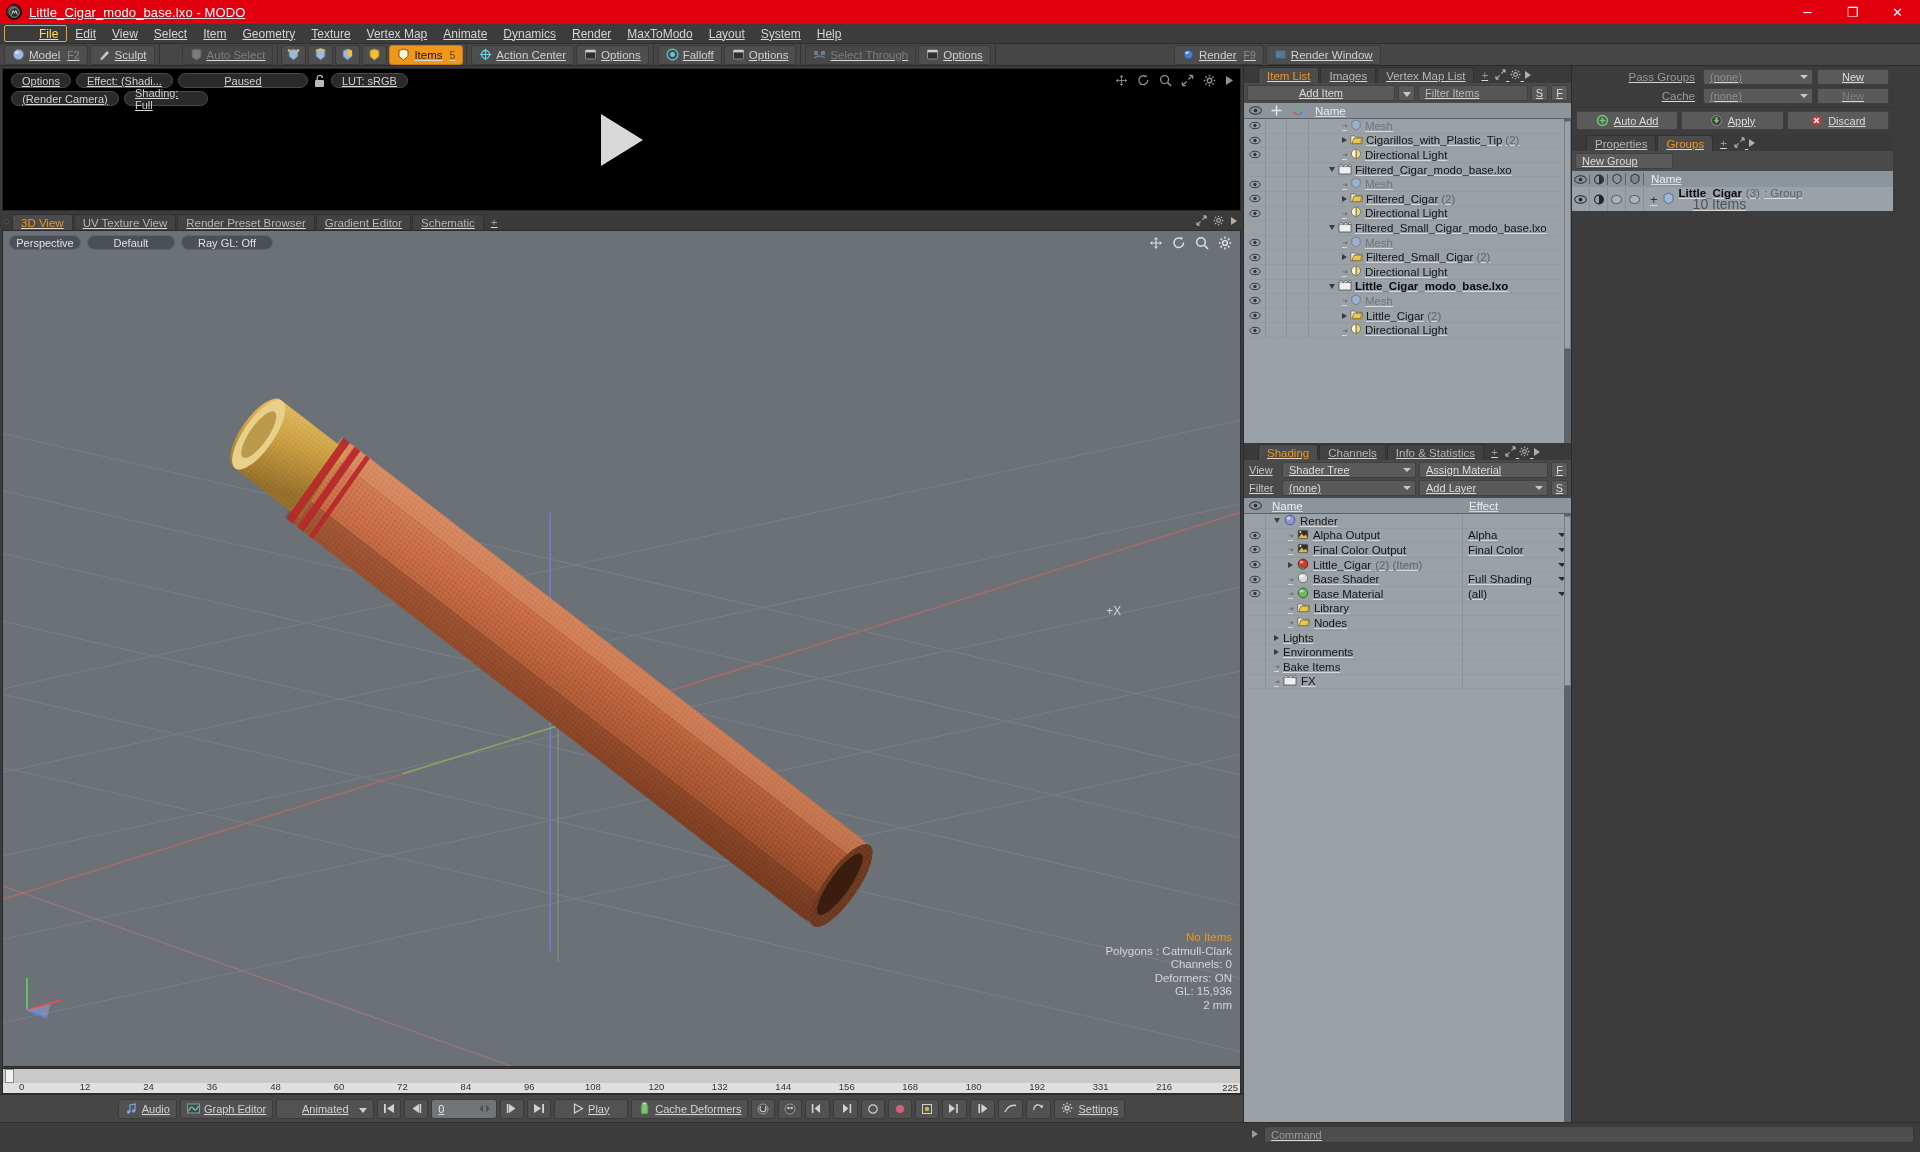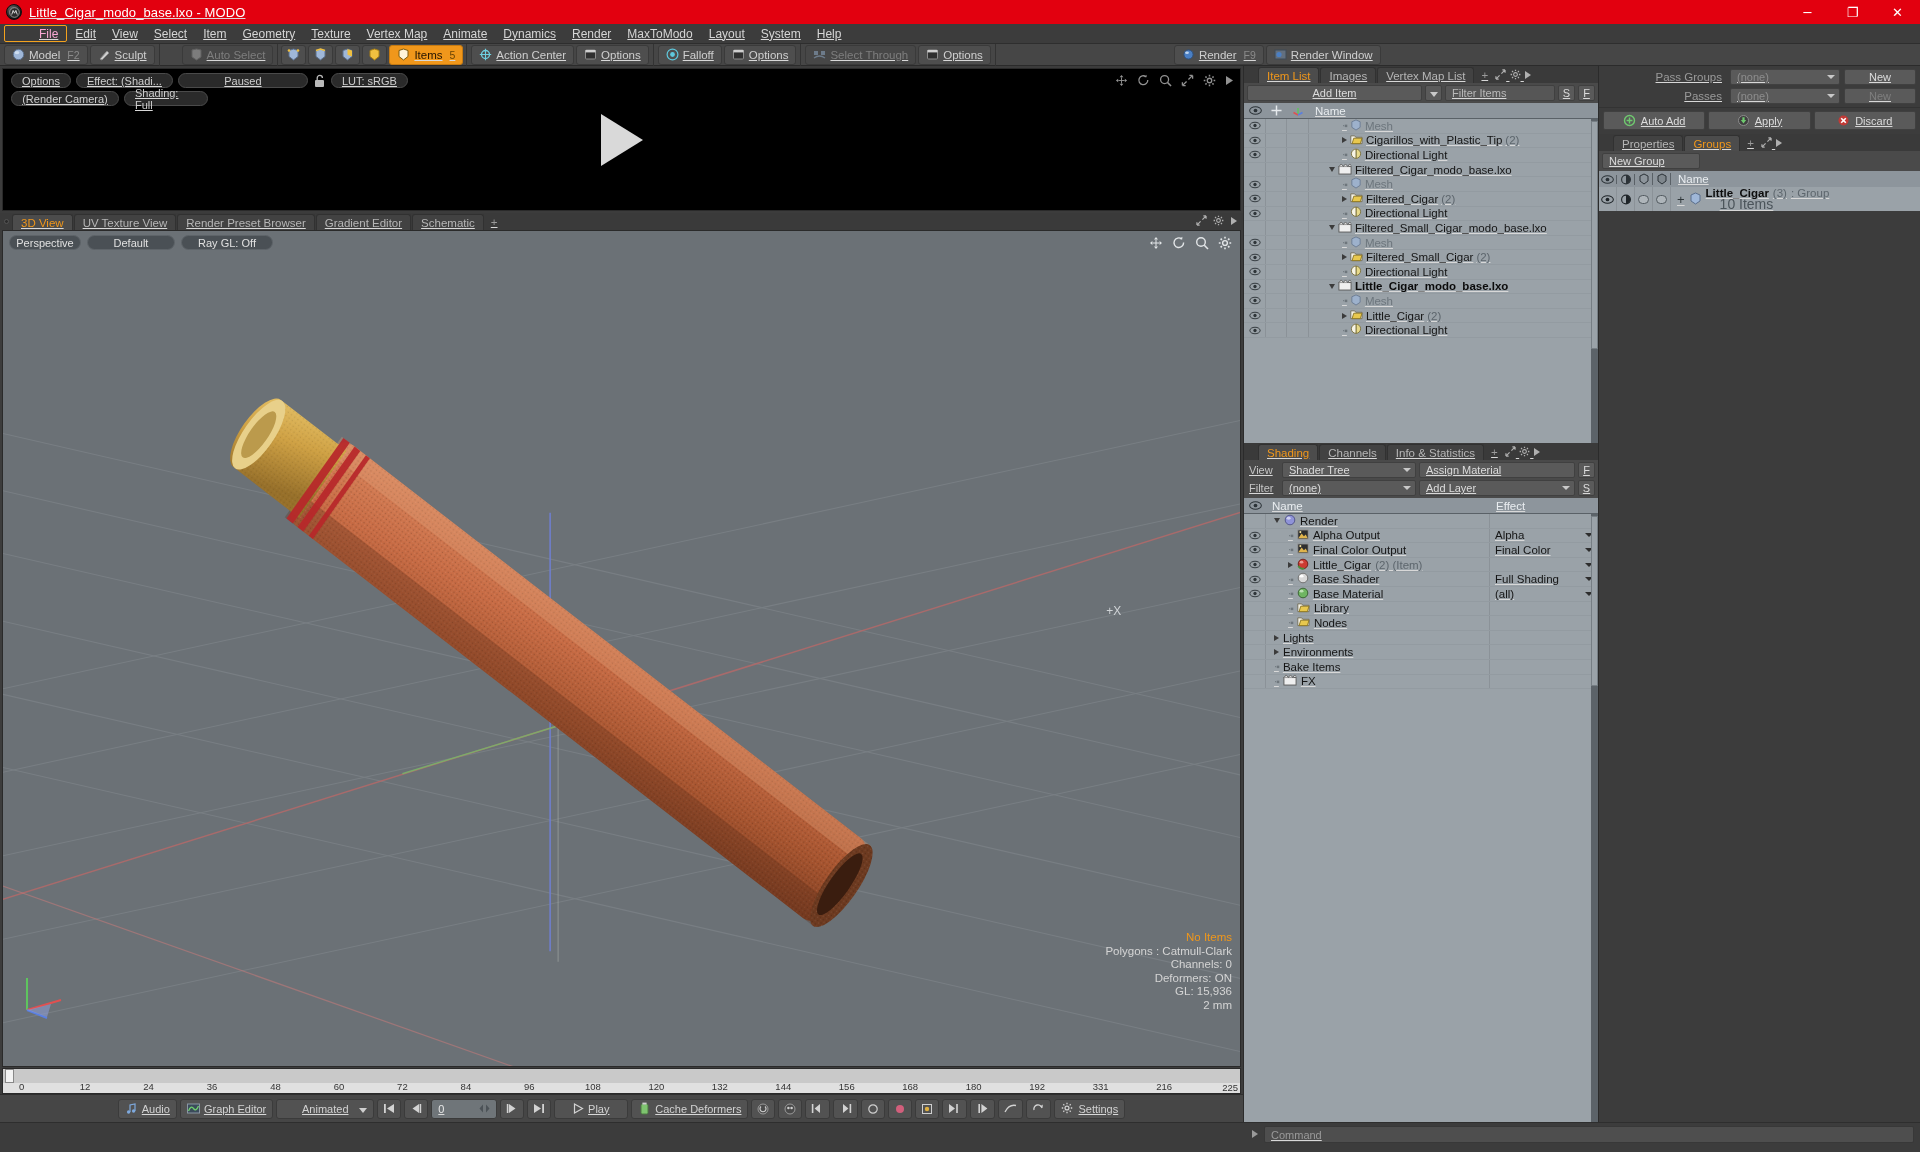--- a/index.html
+++ b/index.html
@@ -34,21 +34,21 @@
   }
 
   
   .menubar {
     height: 20px; background: #3c3c3c; display: flex; align-items: stretch;
     flex: 0 0 20px; border-bottom: 1px solid #2e2e2e; padding-left: 4px;
   }
   .menubar .mi {
     padding: 0 8px; display: flex; align-items: center; font-size: 12px; color: #d5d5d5;
   }
-  .menubar .mi.active { background: #3c3c3c; color: #f9a8d4; border: 1px solid #f3a21e; border-radius: 2px; margin: 1px 0; padding-left: 34px; }
+  .menubar .mi.active { background: #3c3c3c; color: #fde047; border: 1px solid #f3a21e; border-radius: 2px; margin: 1px 0; padding-left: 34px; }
 
   
   .toolbar {
     height: 22px; background: #464646; display: flex; align-items: center;
     flex: 0 0 22px; border-bottom: 1px solid #2b2b2b; gap: 0px;
   }
   .tgroup { display: flex; align-items: center; height: 22px; border-right: 1px solid #333; }
   .tbtn {
     display: flex; align-items: center; gap: 4px; height: 20px; padding: 0 7px;
     font-size: 11.5px; color: #cfcfcf; background: #4e4e4e; border: 1px solid #3a3a3a;
@@ -56,21 +56,21 @@
   }
   .tbtn.dim { color: #7e7e7e; background: #474747; }
   .tbtn.sel { background: #f0971b; color: #241400; border-color: #c57a12; }
   .tbtn .key { color: #8b8b8b; font-size: 10.5px; margin-left: 3px; }
   .tbtn.sel .key { color: #6b4506; }
   .ico { width: 13px; height: 13px; display: inline-block; flex: 0 0 13px; }
 
   
   .main { flex: 1 1 auto; display: flex; min-height: 0; background: #3c3c3c; }
   .leftcol { width: 1243px; display: flex; flex-direction: column; min-width: 0; }
-  .midcol { width: 355px; display: flex; flex-direction: column; border-left: 1px solid #2b2b2b; }
+  .midcol { width: 328px; display: flex; flex-direction: column; border-left: 1px solid #2b2b2b; }
   .rightcol { width: 322px; display: flex; flex-direction: column; border-left: 1px solid #2b2b2b; }
 
   
   .renderpanel { height: 143px; background: #000; position: relative; flex: 0 0 143px;
      border: 1px solid #2a2a2a; margin: 2px; }
   .rp-toolrow { display: flex; align-items: center; gap: 5px; padding: 4px 6px 0 8px; }
   .pill {
     background: #2a2a2a; border: 1px solid #4a4a4a; border-radius: 9px;
     height: 15px; padding: 0 10px; display: flex; align-items: center; justify-content: center;
     font-size: 11px; color: #cecece;
@@ -1363,21 +1363,21 @@
       <div class="rc-rows">
         <div class="rc-row">
           <span class="rlabel">Pass Groups</span>
           <div class="ctrl dropdown val">
             <span>(none)</span>
             <span class="carat"></span>
           </div>
           <div class="ctrl newbtn center">New</div>
         </div>
         <div class="rc-row">
-          <span class="rlabel">Passes</span>
+          <span class="rlabel">Cache</span>
           <div class="ctrl dropdown val">
             <span>(none)</span>
             <span class="carat"></span>
           </div>
           <div class="ctrl newbtn center" style="color:#7f7f7f">New</div>
         </div>
       </div>
 
       <div class="rc-actions">
         <div class="ctrl">

